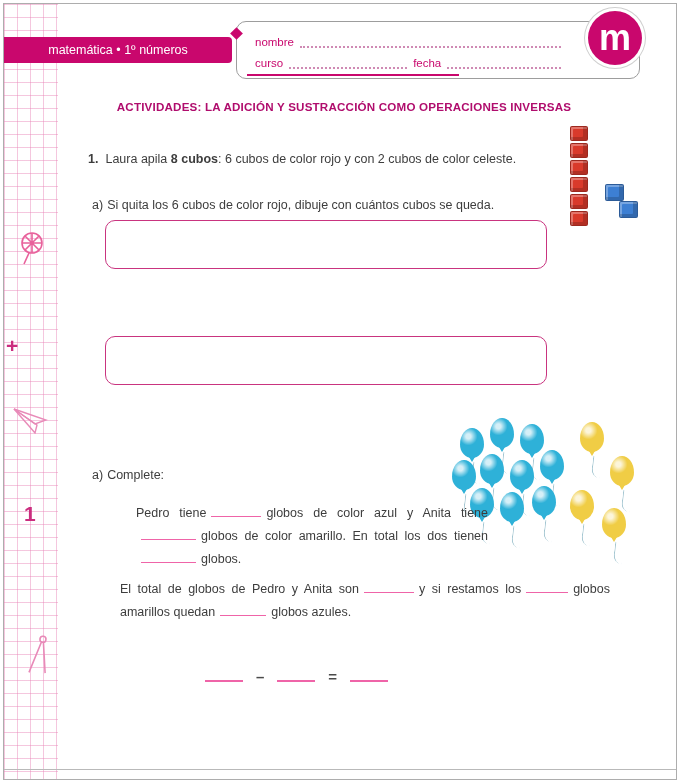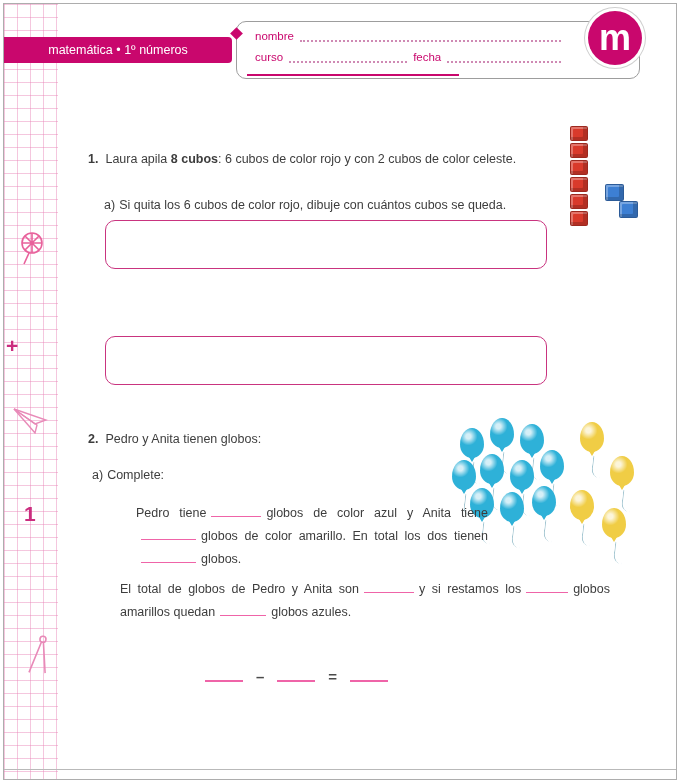--- a/index.html
+++ b/index.html
@@ -18,21 +18,21 @@
   
   .band{
     position:absolute;left:0;top:33px;width:228px;height:26px;background:#c9076d;
     color:#fff;display:flex;align-items:center;justify-content:center;
     font-size:12.5px;border-radius:0 4px 4px 0;z-index:3;
   }
   
   .fields{
     position:absolute;left:232px;top:17px;width:404px;height:58px;
     border:1px solid #9d9d9d;border-radius:10px;box-sizing:border-box;
-    padding:8px 78px 8px 18px;display:flex;flex-direction:column;gap:9px;z-index:2;
+    padding:14px 78px 8px 18px;display:flex;flex-direction:column;gap:9px;z-index:2;
   }
   .frow{display:flex;align-items:flex-end;gap:6px;font-size:11.5px;color:#c9076d;}
   .dots{flex:1;border-bottom:2px dotted #cf8ab4;height:10px;}
   .dots.short{flex:0 0 118px;}
   .nib{
     position:absolute;left:-5px;top:7px;width:9px;height:9px;background:#c9076d;
     transform:rotate(45deg);
   }
   .faccent{position:absolute;left:10px;bottom:2px;width:212px;height:2px;background:#c9076d;}
   .logo{
@@ -42,21 +42,21 @@
     box-shadow:0 0 0 3px #fff,0 0 0 4px #cfcfcf;
   }
   .title{
     position:absolute;top:96px;left:70px;width:540px;text-align:center;
     font-size:11.6px;font-weight:bold;color:#b00d6d;letter-spacing:.2px;
   }
   .bodyline{position:absolute;font-size:12.5px;color:#3d3d3d;}
   .qnum{font-weight:bold;margin-right:7px;}
   .sublabel{margin-right:4px;}
   .q1{top:148px;left:84px;width:470px;}
-  .q1a{top:194px;left:100px;width:470px;}
+  .q1a{top:194px;left:88px;width:470px;}
   .q1b{top:306px;left:88px;width:470px;}
   .q2{top:428px;left:84px;width:340px;}
   .q2a{top:464px;left:88px;width:300px;}
   .draw-box{
     position:absolute;left:101px;width:440px;height:47px;
     border:1.6px solid #c9347f;border-radius:10px;background:#fff;
   }
   .box1{top:216px;}
   .box2{top:332px;}
   
@@ -143,20 +143,21 @@
       <span class="flabel">fecha</span>
       <span class="dots"></span>
     </div>
     <span class="faccent"></span>
   </div>
 
   <div class="logo">
     <span>m</span>
   </div>
 
+  <div class="title">ACTIVIDADES: LA ADICIÓN Y SUSTRACCIÓN COMO OPERACIONES INVERSAS</div>
 
   <div class="bodyline q1">
     <span class="qnum">1.</span><span>Laura apila </span><b>8 cubos</b><span>: 6 cubos de color rojo y con 2 cubos de color celeste.</span>
   </div>
 
   <div class="cubes">
     <div class="red-stack">
         <span class="cube" style="--c: #d93a2b;"></span>
         <span class="cube" style="--c: #d93a2b;"></span>
         <span class="cube" style="--c: #d93a2b;"></span>
@@ -170,23 +171,20 @@
       </div>
   </div>
 
   <div class="bodyline q1a">
     <span class="sublabel">a)</span><span>Si quita los 6 cubos de color rojo, dibuje con cuántos cubos se queda.</span>
   </div>
   <div class="draw-box box1"></div>
 
   <div class="draw-box box2"></div>
 
-  <div class="bodyline q2">
-    <span class="qnum">2.</span><span>Pedro y Anita tienen globos:</span>
-  </div>
 
   <div class="balloons">
       <span class="balloon" style="left: 8px; top: 12px; --c: #2eb1d8;"></span>
       <span class="balloon" style="left: 38px; top: 2px; --c: #2eb1d8;"></span>
       <span class="balloon" style="left: 68px; top: 8px; --c: #2eb1d8;"></span>
       <span class="balloon" style="left: 0px; top: 44px; --c: #2eb1d8;"></span>
       <span class="balloon" style="left: 28px; top: 38px; --c: #2eb1d8;"></span>
       <span class="balloon" style="left: 58px; top: 44px; --c: #2eb1d8;"></span>
       <span class="balloon" style="left: 88px; top: 34px; --c: #2eb1d8;"></span>
       <span class="balloon" style="left: 18px; top: 72px; --c: #2eb1d8;"></span>

